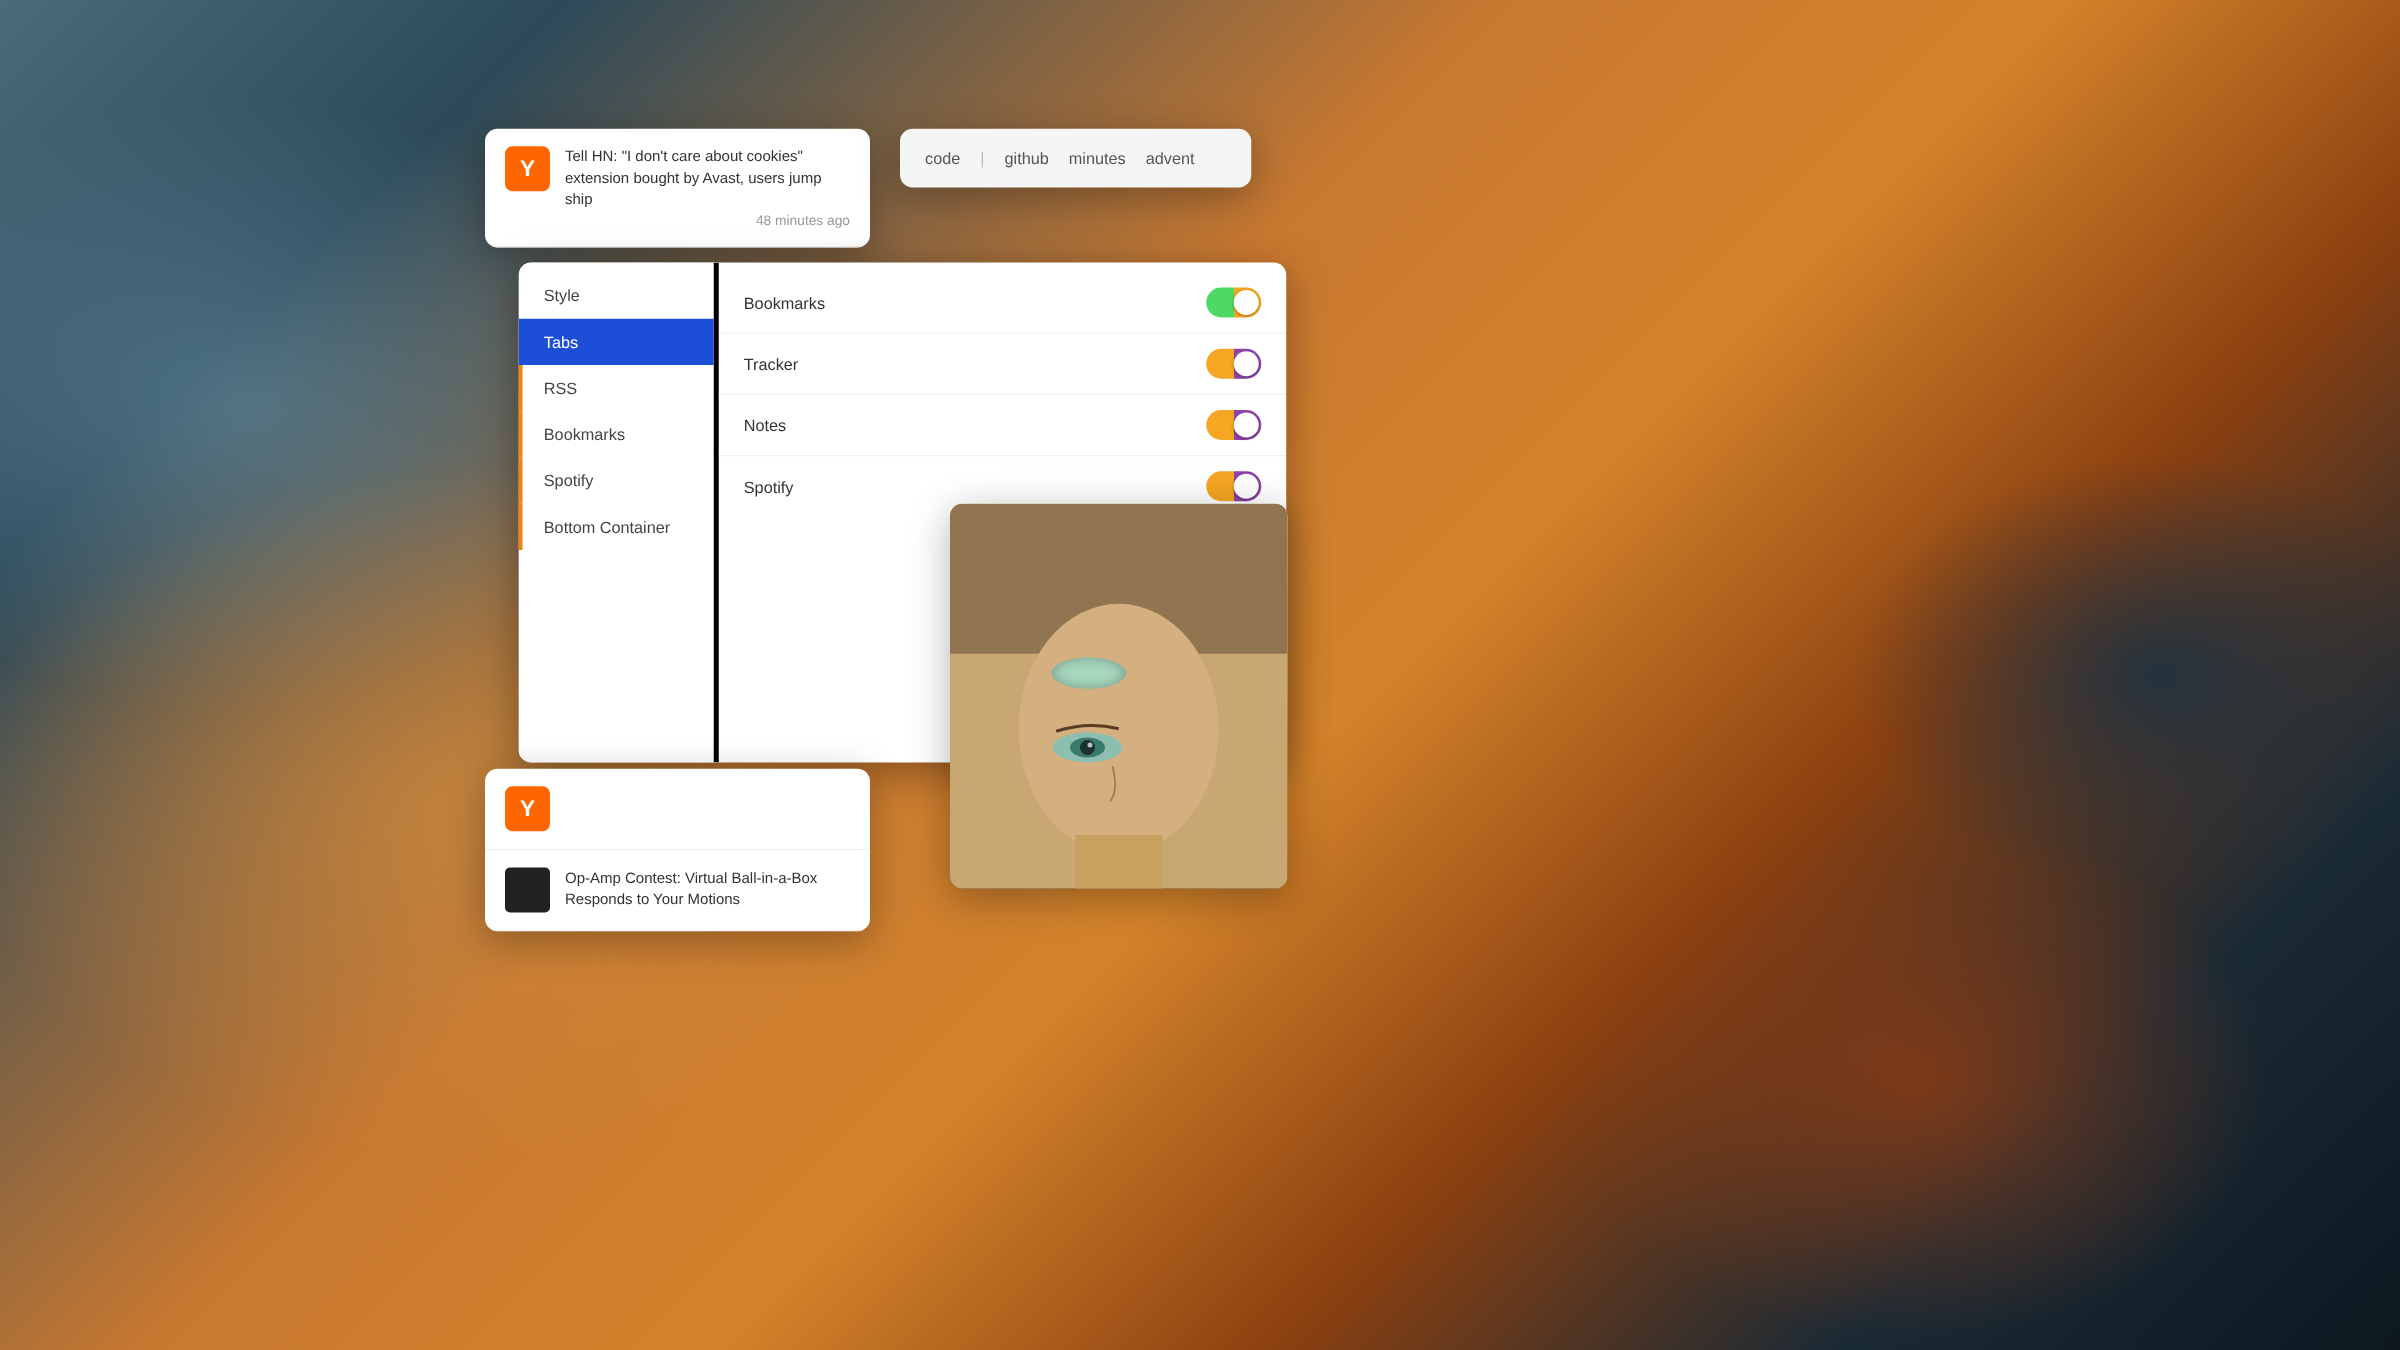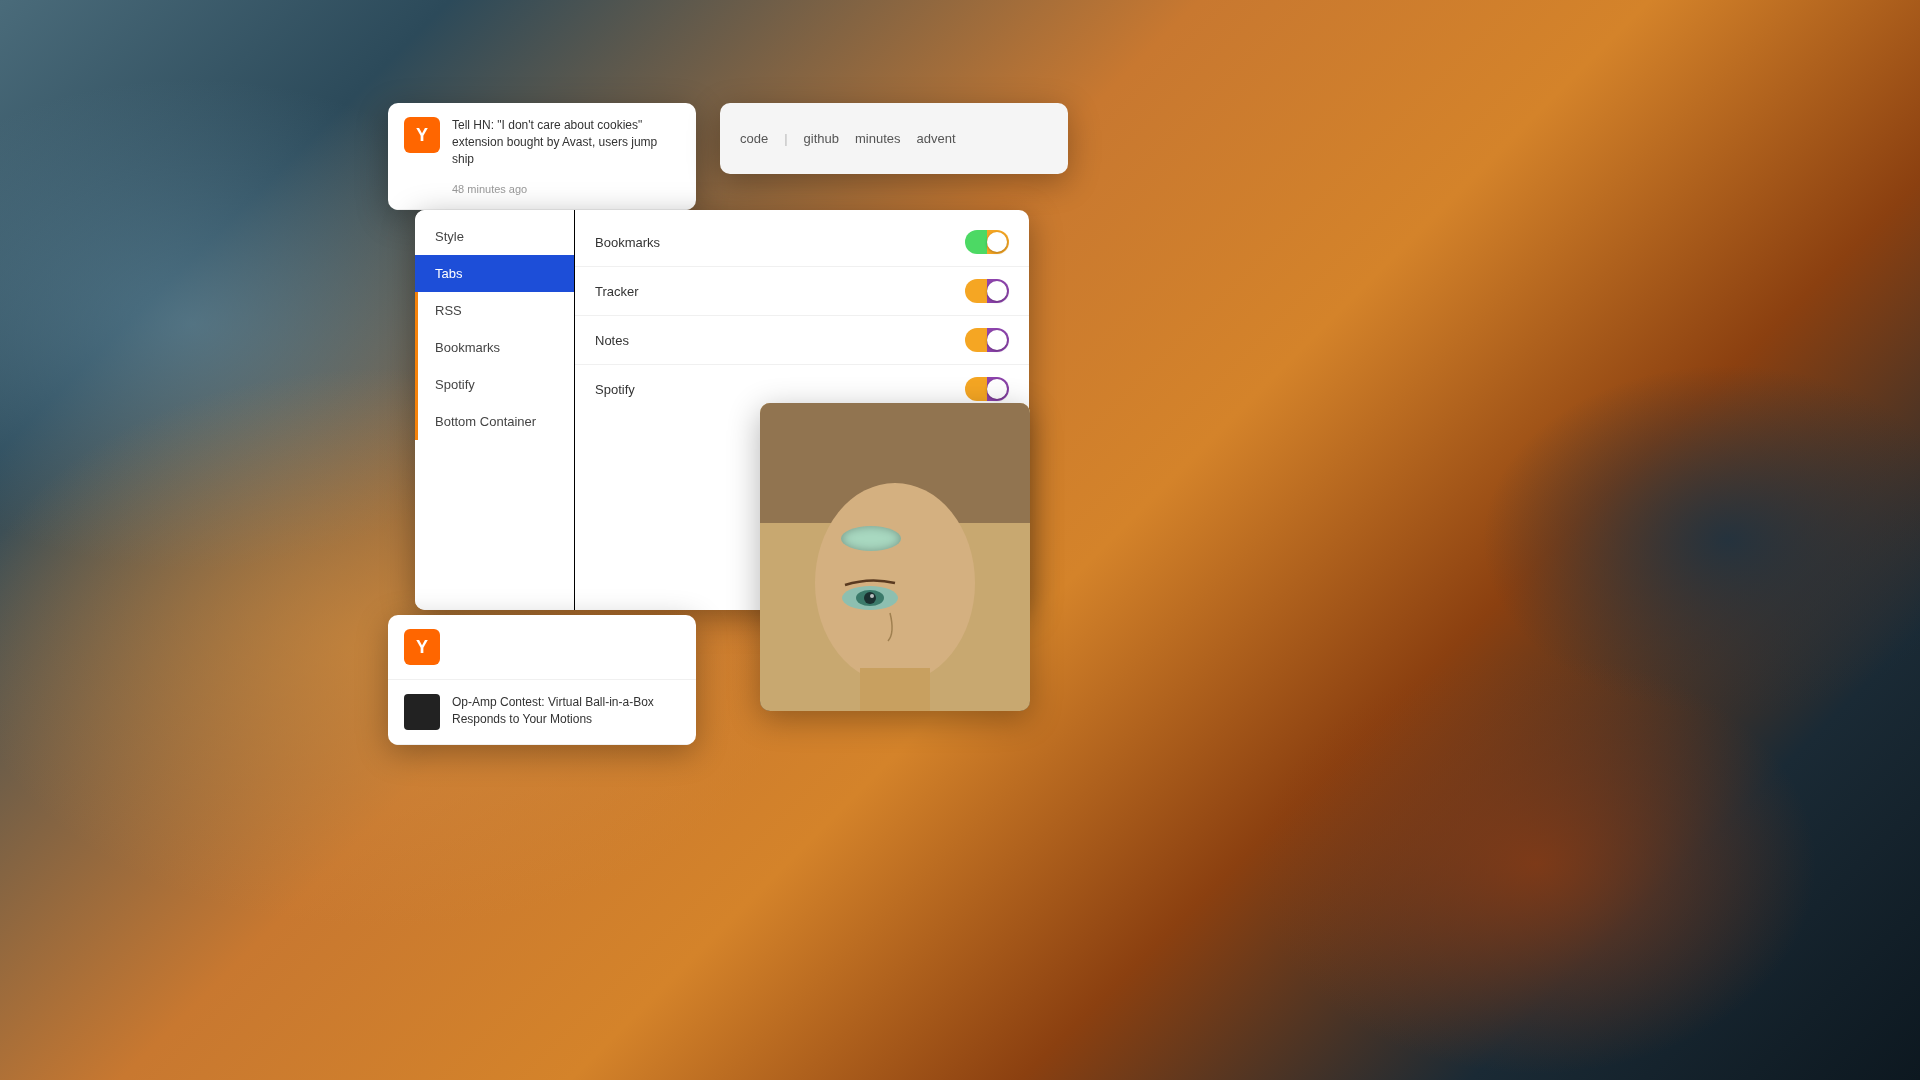--- a/index.html
+++ b/index.html
@@ -80,35 +80,35 @@
     .hn-title {
       font-size: 12px;
       color: #333;
       line-height: 1.4;
       font-weight: 500;
     }
 
     .hn-time {
       font-size: 11px;
       color: #999;
-      margin-top: 16px;
-      text-align: left;
+      margin-top: 4px;
+      text-align: right;
     }
 
     
     .code-window {
       position: absolute;
       top: 103px;
       left: 720px;
-      width: 348px;
+      width: 281px;
       background: #f5f5f5;
       border-radius: 10px;
       box-shadow: 0 8px 32px rgba(0,0,0,0.3);
       overflow: hidden;
-      padding: 28px 20px;
+      padding: 16px 20px;
     }
 
     .code-nav {
       display: flex;
       align-items: center;
       gap: 16px;
       font-size: 13px;
     }
 
     .code-nav-item {
@@ -131,21 +131,21 @@
       box-shadow: 0 8px 32px rgba(0,0,0,0.35);
       overflow: hidden;
       display: flex;
       min-height: 400px;
     }
 
     
     .settings-sidebar {
       width: 160px;
       background: white;
-      border-right: 1px solid #000000;
+      border-right: 4px solid #000000;
       padding: 8px 0;
     }
 
     .sidebar-item {
       padding: 11px 20px;
       font-size: 13px;
       color: #444;
       cursor: pointer;
       position: relative;
     }

